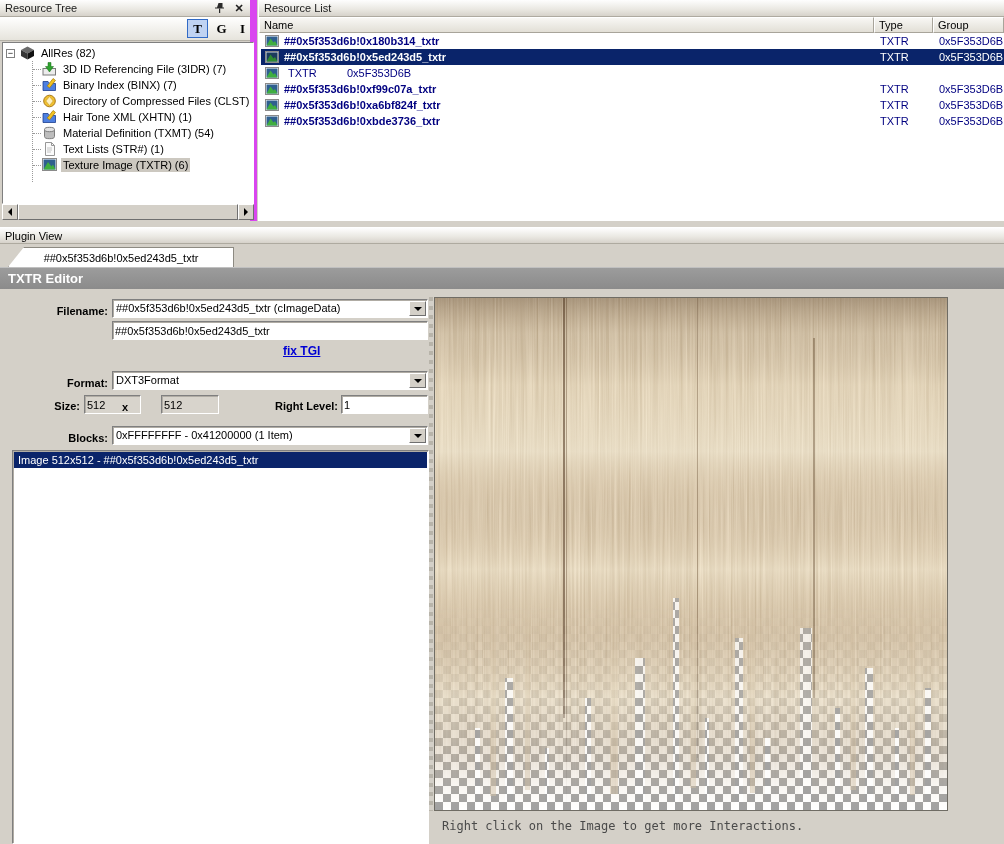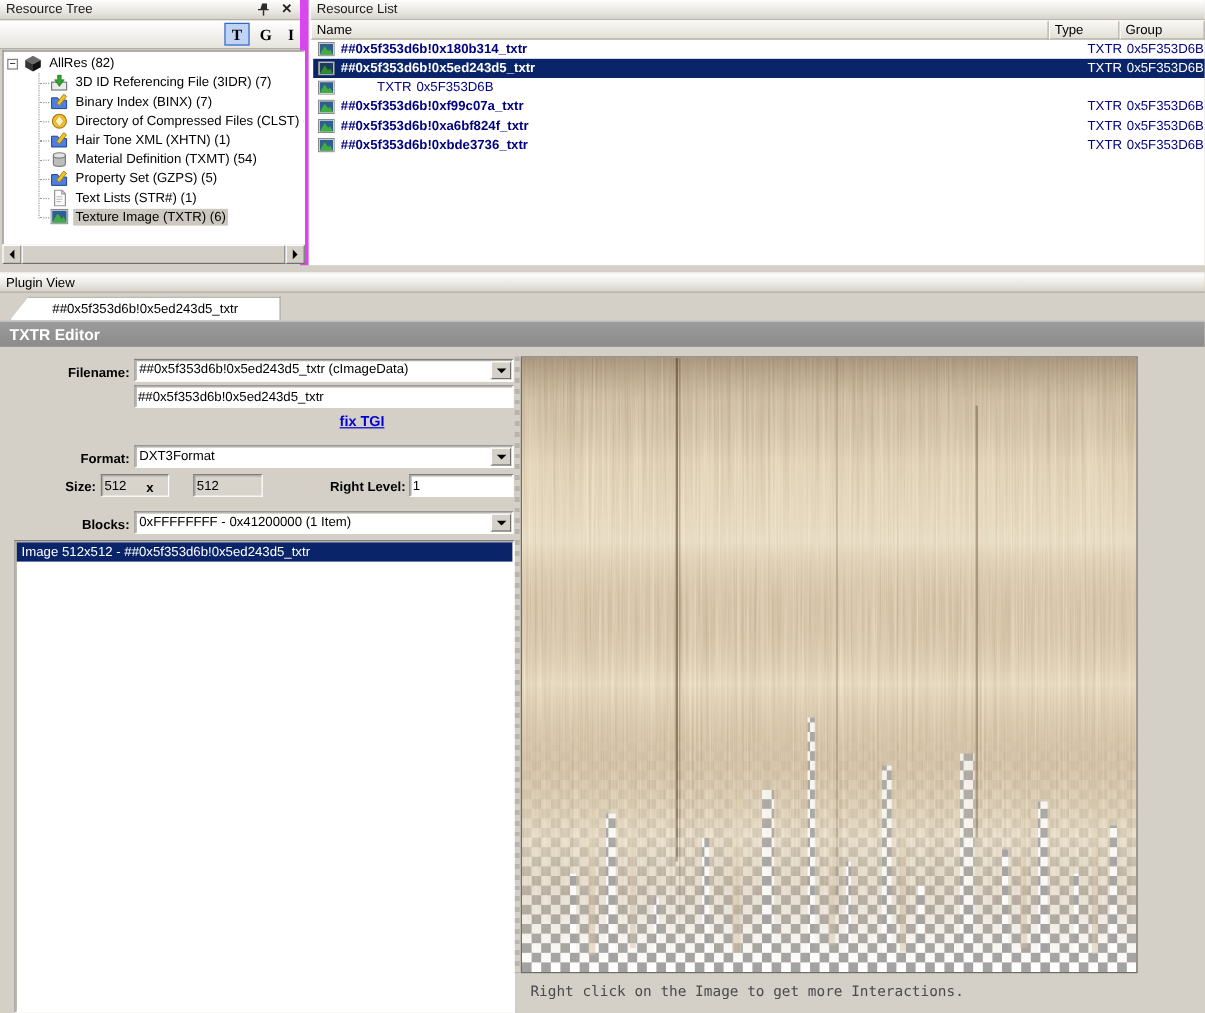--- a/index.html
+++ b/index.html
@@ -44,21 +44,21 @@
   
   .list-panel { position:absolute; left:258px; top:0; width:746px; height:221px; background:#fff; border-left:1px solid #fff; }
   .list-header { position:absolute; left:0; top:17px; width:100%; height:16px; display:flex; background:#e8e5de; }
   .hcell { height:16px; line-height:15px; padding-left:4px; background:linear-gradient(#f8f7f4,#e2dfd6);
     border-right:1px solid #a8a49a; border-bottom:1px solid #a8a49a; border-top:1px solid #fff; border-left:1px solid #fff; cursor:pointer; }
   .hcell.c-name { width:615px; } .hcell.c-type { width:59px; } .hcell.c-group { flex:1; }
   .list-rows { position:absolute; left:0; top:33px; width:100%; }
   .lrow { height:16px; display:flex; align-items:center; color:#000080; cursor:default; margin-left:2px; }
   .lrow .img-icon { width:14px; height:12px; margin:0 5px 0 4px; flex:0 0 auto; display:inline-flex; }
   .lrow .cell { white-space:nowrap; overflow:hidden; }
-  .lrow .c-name { width:592px;font-weight:bold; } .lrow .c-type { width:59px; padding-left:4px;text-align:right; } .lrow .c-group { flex:1; padding-left:4px; }
+  .lrow .c-name { width:592px;font-weight:bold; } .lrow .c-type { width:59px; padding-left:4px; } .lrow .c-group { flex:1; padding-left:4px; }
   .lrow.selected { background:#0a246a; color:#fff; }
 
   
   .pv-titlebar { position:absolute; left:0; top:227px; width:1004px; height:17px; line-height:16px; padding-left:5px;
     background:linear-gradient(#fefefe,#e9e7e1 60%,#d6d2ca); border-bottom:1px solid #aeaaa0; border-top:1px solid #fff; }
   .tabstrip { position:absolute; left:0; top:244px; width:1004px; height:23px; background:#d4d0c8; }
   .tab { position:absolute; left:8px; bottom:0; width:226px; height:20px; background:#fff; border:1px solid #8d8a82; border-bottom:none;
     clip-path:polygon(16px 0, 100% 0, 100% 100%, 0 100%); text-align:center; line-height:20px; cursor:pointer; }
   .editor-bar { position:absolute; left:0; top:267px; width:1004px; height:22px; background:linear-gradient(#9c9c9c,#8b8b8b);
     color:#fff; font-weight:bold; font-size:13px; line-height:22px; padding-left:8px; border-top:1px solid #c0c0c0; }
@@ -174,30 +174,20 @@
           <span class="conn"></span>
           <span class="ticon">
             <svg width="15" height="14" viewBox="0 0 15 14">
                 <path d="M2.5 3.5 v7 a5 2.2 0 0 0 10 0 v-7" fill="#bdbdbd" stroke="#7d7d7d"></path>
                 <ellipse cx="7.5" cy="3.5" rx="5" ry="2.2" fill="#e2e2e2" stroke="#7d7d7d"></ellipse>
               </svg>
           </span>
           <span class="tlabel">Material Definition (TXMT) (54)</span>
         </div>
 
-        <div class="tree-row">
-          <span class="conn"></span>
-          <span class="ticon">
-            <svg width="15" height="14" viewBox="0 0 15 14">
-                <polygon points="1,3.5 6,3.5 7.5,5.5 13.5,5.5 13.5,12.5 1,12.5" fill="#4d7fe0" stroke="#1c3e8e" stroke-width="0.8"></polygon>
-                <rect x="8" y="0.5" width="3" height="9.5" transform="rotate(38 9.5 5)" fill="#f2c322" stroke="#a67d0a" stroke-width="0.7"></rect>
-              </svg>
-          </span>
-          <span class="tlabel">Property Set (GZPS) (5)</span>
-        </div>
 
         <div class="tree-row">
           <span class="conn"></span>
           <span class="ticon">
             <svg width="15" height="14" viewBox="0 0 15 14">
                 <path d="M3.5 0.5h6l3 3v10h-9z" fill="#fbfbfb" stroke="#979797"></path>
                 <path d="M9.5 0.5v3h3" fill="none" stroke="#979797"></path>
                 <path d="M5 6h5M5 8h5M5 10h4" stroke="#bdbdbd" stroke-width="0.9"></path>
               </svg>
           </span>

